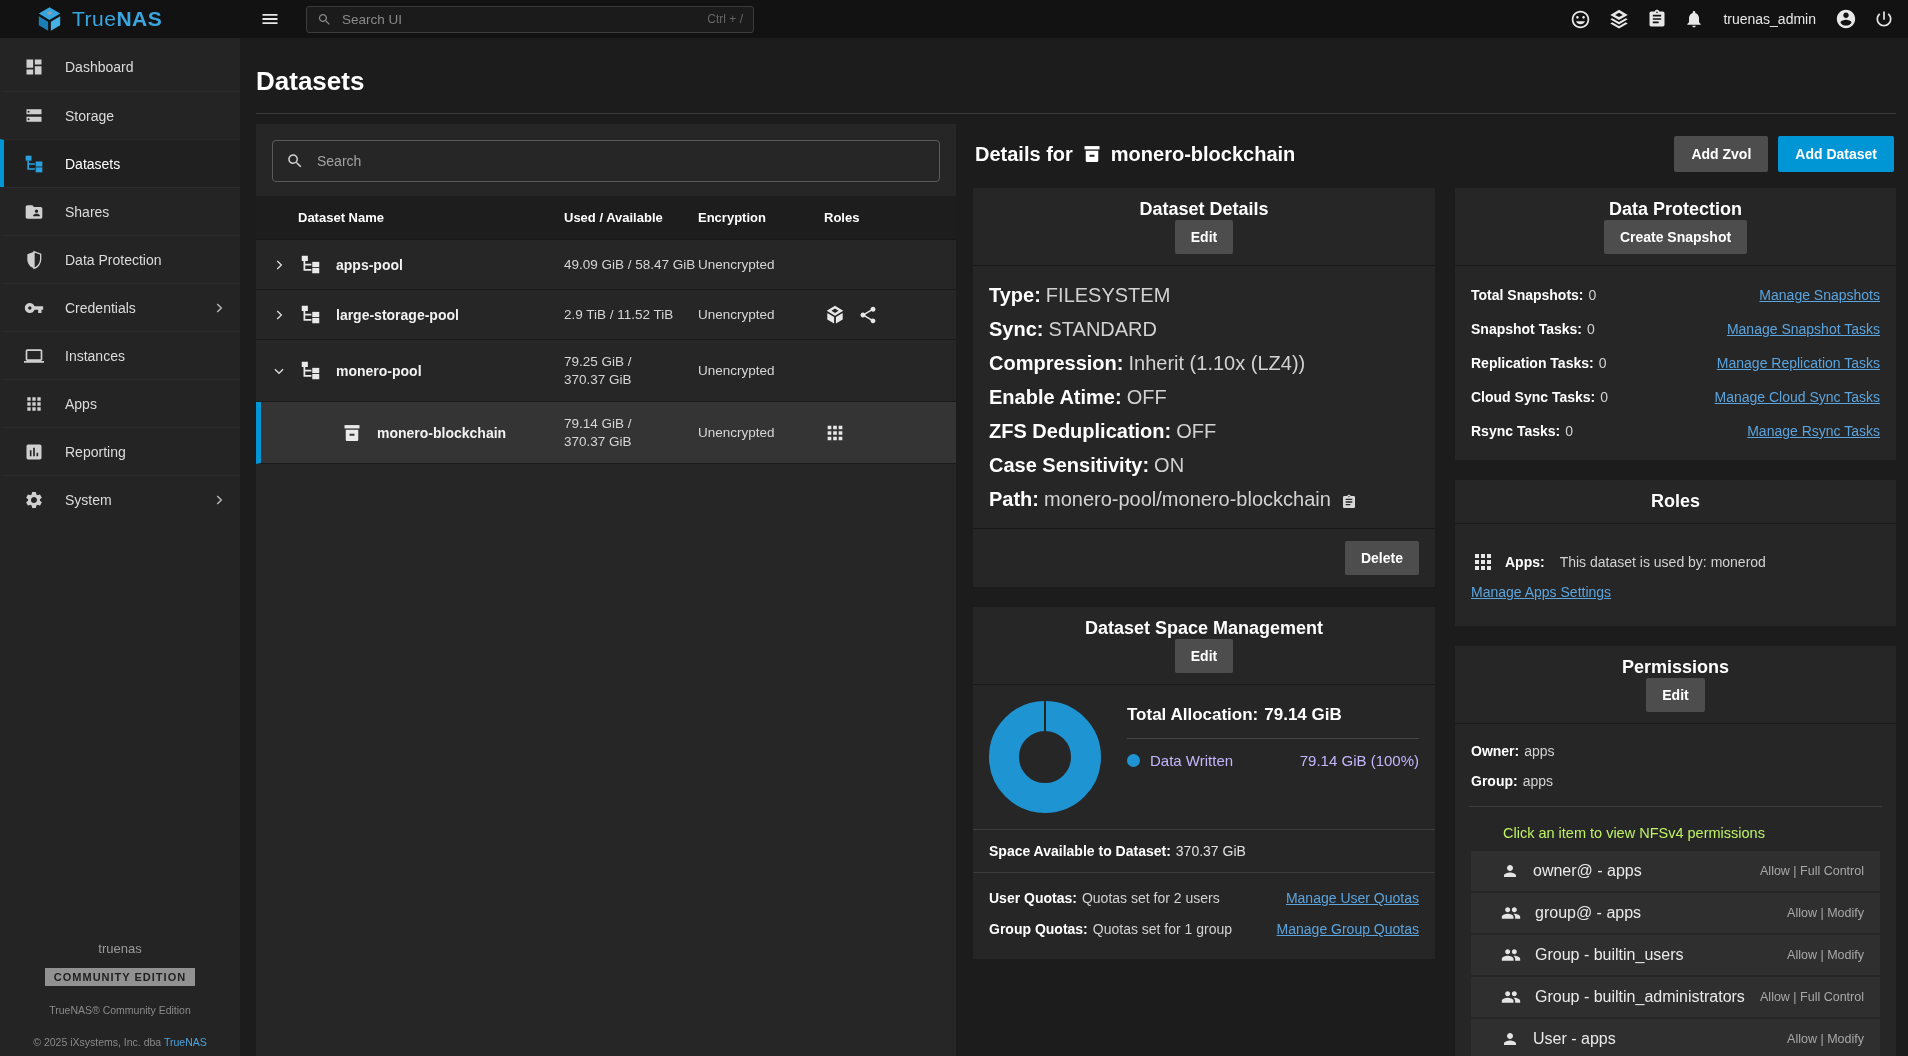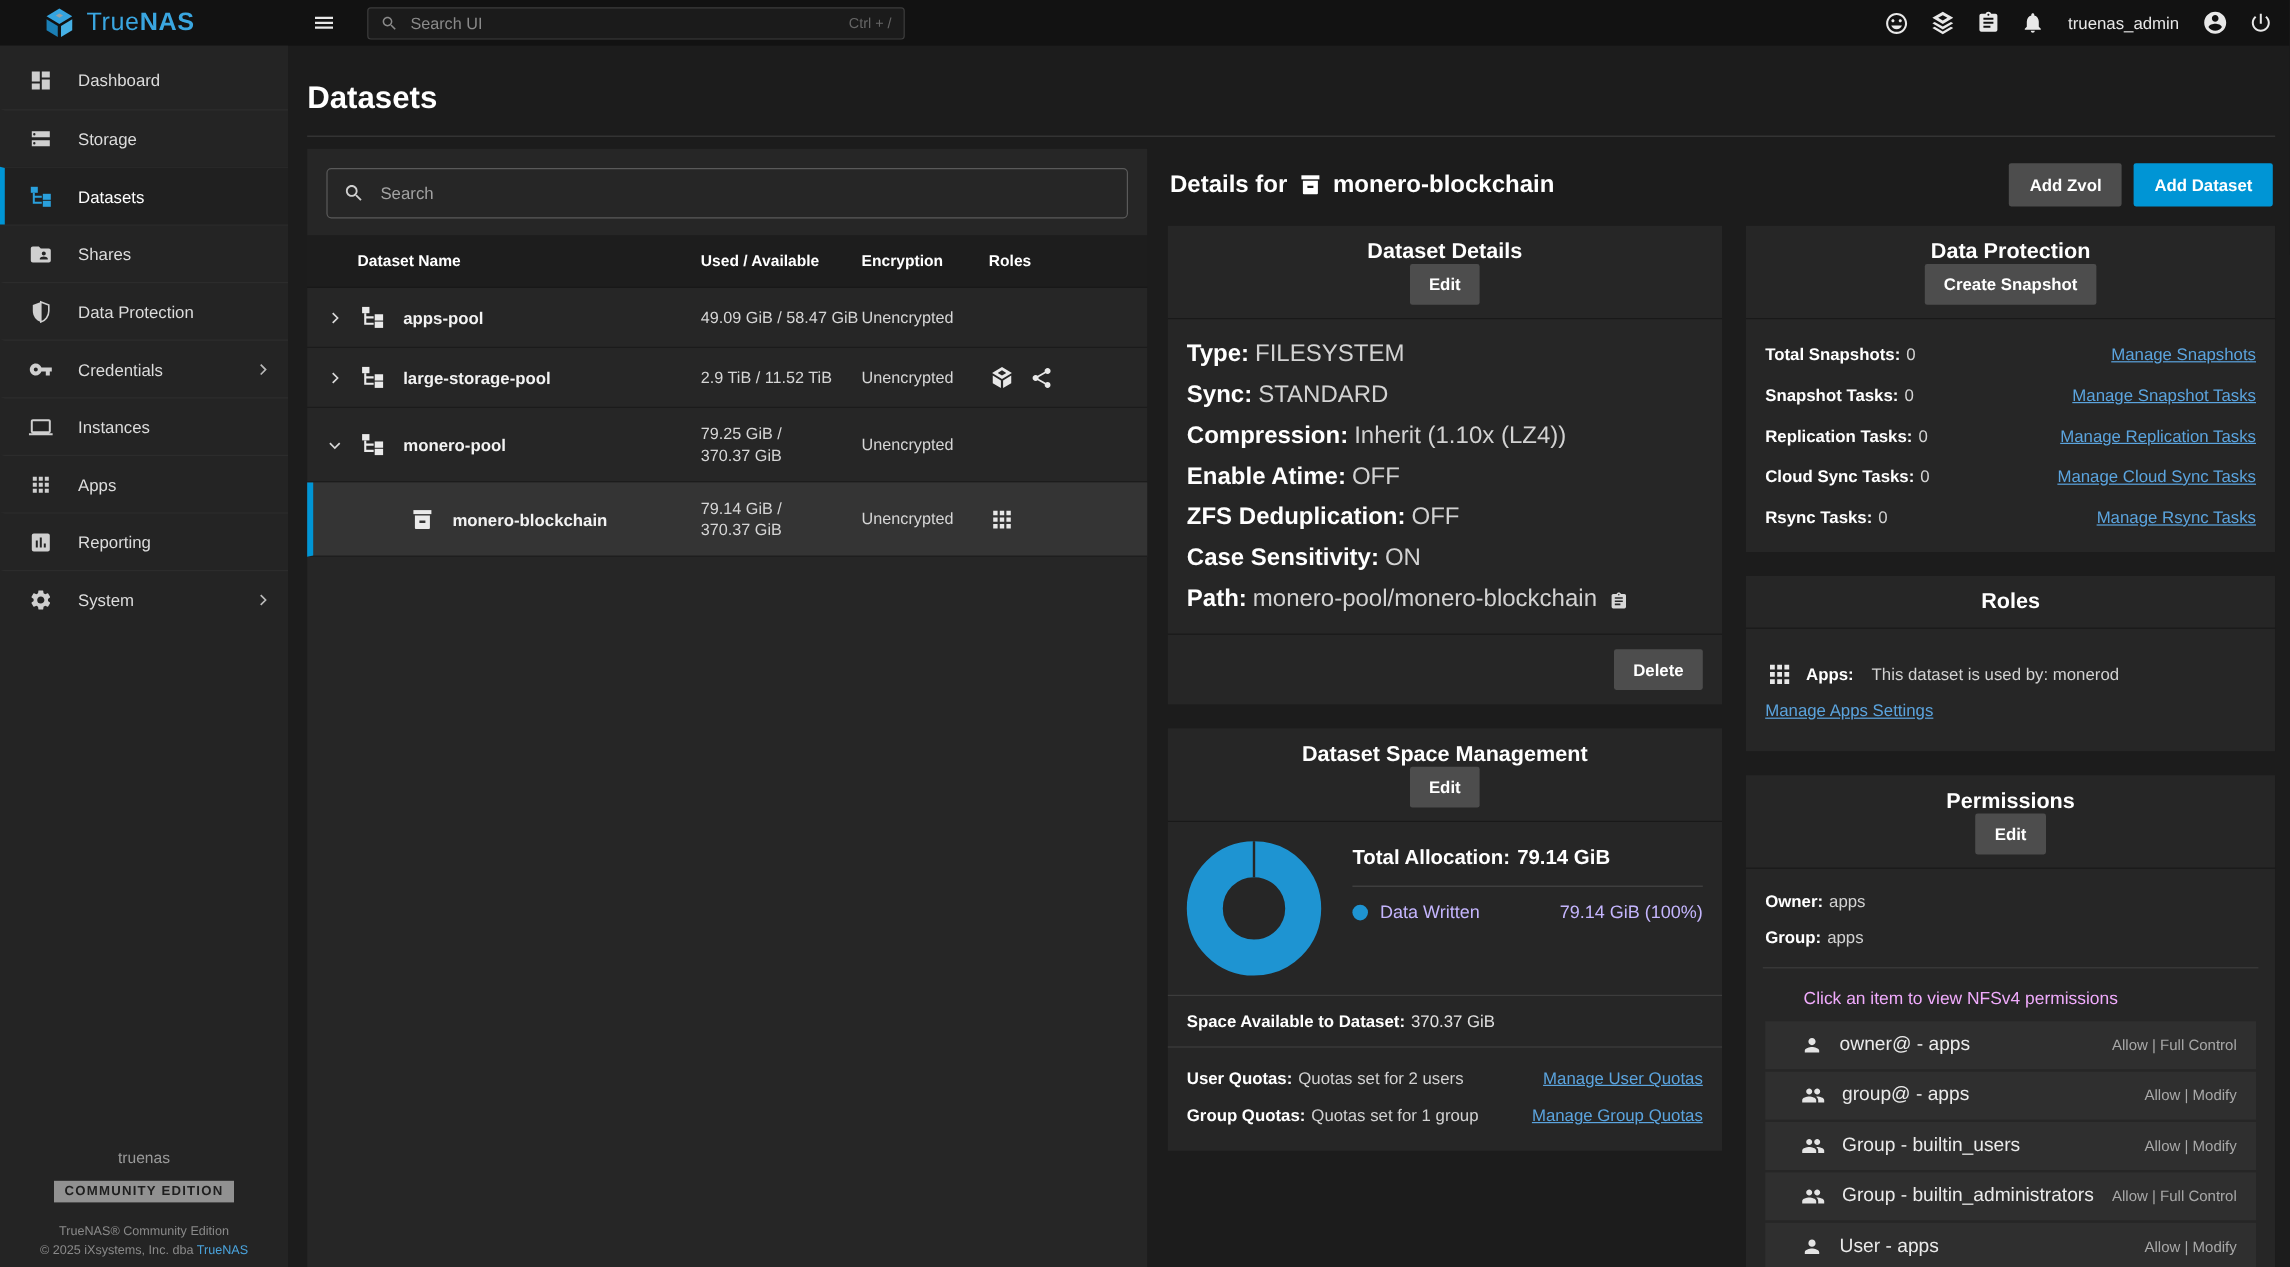--- a/index.html
+++ b/index.html
@@ -31,21 +31,21 @@
   .nav-item:first-child { border-top:none; }
   .nav-item .nav-label { font-size:14px; color:#dcdcdc; }
   .nav-item.active { border-left-color:#0095d5; background:#202020; }
   .nav-item.active svg { color:#2aa0dc; }
   .nav-item.active .nav-label { color:#fff; }
   .nav-chevron { margin-left:auto; color:#b9b9b9; }
   .sidebar-footer { position:absolute; bottom:8px; left:0; width:100%; text-align:center; }
   .hostname { font-size:13px; color:#9a9a9a; }
   .edition-badge { display:inline-block; margin-top:12px; background:#919191; color:#1f1f1f;
     font-size:11px; font-weight:bold; letter-spacing:1px; padding:3px 9px; }
-  .footer-line { margin-top:4px; font-size:10.5px; color:#8a8a8a; }
+  .footer-line { margin-top:20px; font-size:10.5px; color:#8a8a8a; }
   .footer-line.first { margin-top:18px; }
   .footer-link { color:#4aa3dc; text-decoration:none; }
 
   
   .content { flex:1; display:flex; flex-direction:column; padding:0 12px 0 16px; min-width:0; }
   .page-header { padding:28px 0 16px; border-bottom:1px solid #3a3a3a; }
   .page-title { font-size:26px; font-weight:bold; color:#fff; }
   .content-body { display:flex; gap:17px; flex:1; min-height:0; padding-top:10px; }
 
   
@@ -53,21 +53,21 @@
   .tree-search { height:42px; margin:0 16px 14px; border:1px solid #5a5a5a; border-radius:4px;
     display:flex; align-items:center; gap:11px; padding:0 13px; color:#cfcfcf; }
   .tree-search input { flex:1; background:transparent; border:none; outline:none; color:#eee; font-size:14px; font-family:inherit; }
   .tree-search input::placeholder { color:#a2a2a2; }
   .tt-header { display:flex; align-items:center; height:44px; background:#1d1d1d; font-size:13px; font-weight:bold; color:#fff;
     border-bottom:1px solid #181818; }
   .col-name { flex:1; display:flex; align-items:center; min-width:0;text-align:right; }
   .tt-header .col-name { padding-left:42px; }
   .col-used { width:134px; flex:none; font-size:13.5px; color:#d6d6d6; }
   .col-used span { display:block; line-height:18px; }
-  .col-enc { width:106px; flex:none; font-size:13.5px; color:#d6d6d6; }
+  .col-enc { width:126px; flex:none; font-size:13.5px; color:#d6d6d6; }
   .col-roles { width:132px; flex:none; display:flex; align-items:center; gap:12px; color:#e8e8e8; }
   .tt-header .col-used, .tt-header .col-enc, .tt-header .col-roles { color:#fff; font-size:13px; }
   .tt-row { display:flex; align-items:center; min-height:50px; border-bottom:1px solid #1b1b1b; cursor:pointer; }
   .tt-row.tall { min-height:62px; }
   .tt-row .col-name { padding-left:10px; gap:6px; }
   .tt-row.selected { background:#343434; border-left:5px solid #0095d5; }
   .tt-row.selected .col-name { padding-left:79px; }
   .expand-btn { width:26px; height:26px; flex:none; color:#d8d8d8; background:none; border:none; display:flex; align-items:center; justify-content:center; cursor:pointer; }
   .row-icon { flex:none; color:#eaeaea; margin:0 9px 0 2px; display:flex; }
   .ds-name { font-weight:bold; font-size:14px; color:#f2f2f2; white-space:nowrap; overflow:hidden; text-overflow:ellipsis; }
@@ -115,21 +115,21 @@
   .dp-row { display:flex; align-items:center; line-height:34px; font-size:14px; color:#d2d2d2; }
   .dp-row .mlink { margin-left:auto; }
 
   
   .roles-row { display:flex; align-items:center; gap:10px; padding:14px 0; font-size:14px; color:#d2d2d2; flex-wrap:wrap; }
   .roles-row .roles-icon { color:#e8e8e8; display:flex; }
 
   
   .perm-line { line-height:30px; font-size:14px; color:#d2d2d2; }
   .perm-divider { border:none; border-top:1px solid #3c3c3c; margin:10px -2px; }
-  .perm-hint { color:#f0abfc; font-size:14.5px; padding:6px 0 10px 32px;margin-top:12px; }
+  .perm-hint { color:#bef264; font-size:14.5px; padding:6px 0 10px 32px;margin-top:12px; }
   .perm-item { display:flex; align-items:center; background:#2f2f2f; height:40px; padding:0 16px 0 30px;
     margin-bottom:2px; cursor:pointer; }
   .perm-item .pi-icon { color:#e4e4e4; display:flex; margin-right:14px; }
   .perm-name { font-size:16px; color:#eaeaea; }
   .perm-level { margin-left:auto; font-size:12.5px; color:#a8a8a8; }
 
   svg { display:block; }
 </style>
 </head>
 <body>

